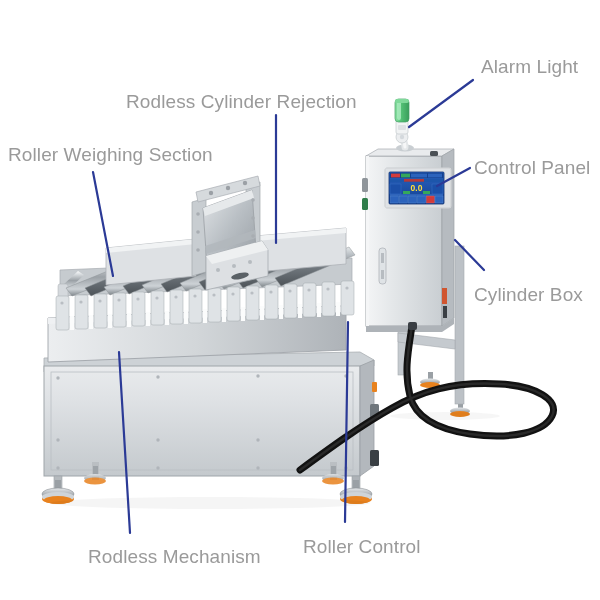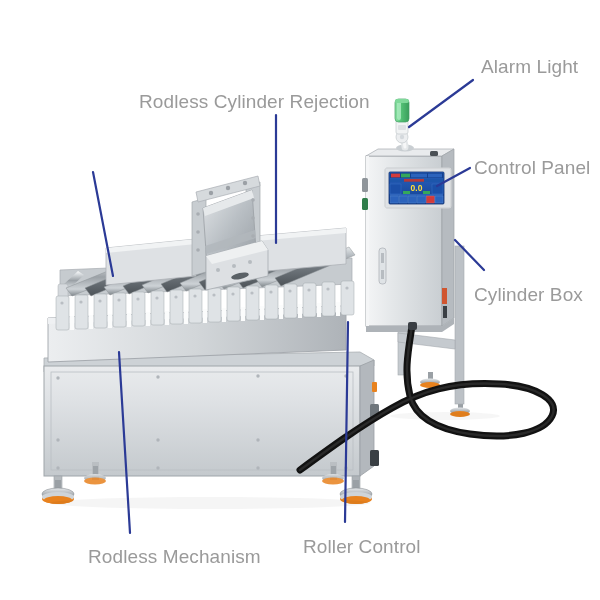--- a/index.html
+++ b/index.html
@@ -421,20 +421,21 @@
       <line x1="345" y1="522" x2="348" y2="322"></line>
     </g>
   </svg>
 
   <div class="lbl" style="left:481px;top:57px;">Alarm Light</div>
 
   <div class="lbl" style="left:474px;top:158px;">Control Panel</div>
 
   <div class="lbl" style="left:474px;top:285px;">Cylinder Box</div>
 
-  <div class="lbl" style="left:139px;top:92px;">Rodless Cylinder Rejection</div>
-
+  <div class="lbl" style="left:126px;top:92px;">Rodless Cylinder Rejection</div>
+
+  <div class="lbl" style="left:8px;top:145px;">Roller Weighing Section</div>
 
   <div class="lbl" style="left:88px;top:547px;">Rodless Mechanism</div>
 
   <div class="lbl" style="left:303px;top:537px;">Roller Control</div>
 
 </div>
 
 </body></html>

